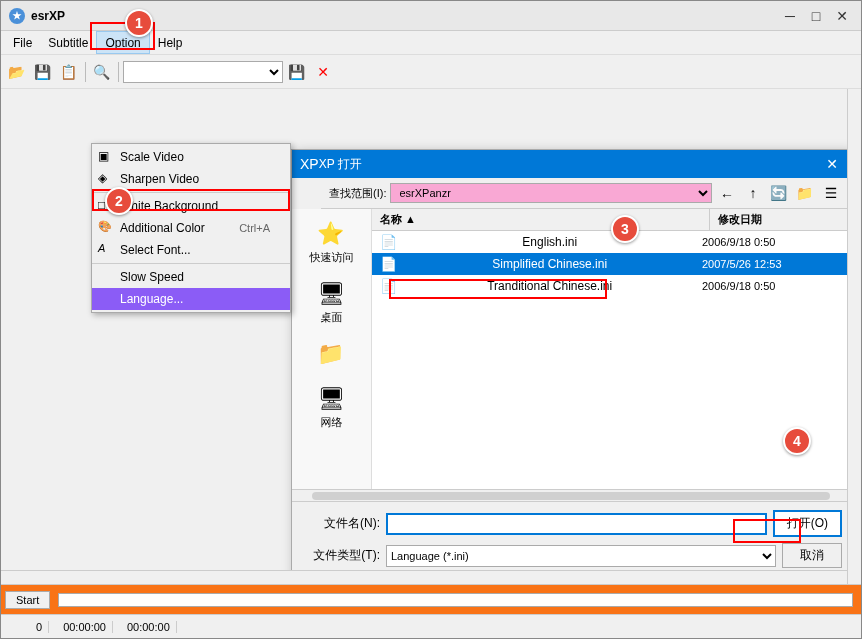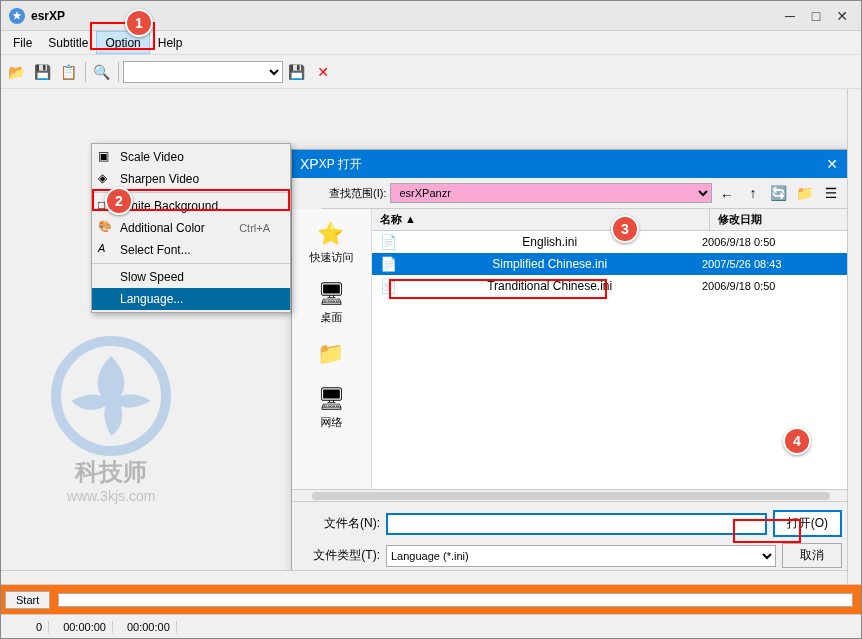--- a/index.html
+++ b/index.html
@@ -194,21 +194,21 @@
     .dropdown-item {
       padding: 4px 20px 4px 28px;
       cursor: pointer;
       font-size: 12px;
       display: flex;
       align-items: center;
       gap: 6px;
       white-space: nowrap;
       position: relative;
     }
-    .dropdown-item.highlighted { background: #0369a1; color: white; }
+    .dropdown-item.highlighted { background: #8b5cf6; color: white; }
     .dropdown-item .item-icon {
       width: 16px;
       height: 16px;
       position: absolute;
       left: 6px;
     }
     .dropdown-item .shortcut {
       margin-left: auto;
       padding-left: 20px;
       color: #666;
@@ -510,30 +510,20 @@
     <div class="toolbar-sep"></div>
     <select class="toolbar-dropdown">
       <option></option>
     </select>
     <button class="toolbar-btn">💾</button>
     <button class="toolbar-btn" style="color:red;">✕</button>
   </div>
 
   <div class="main-content">
 
-    <div class="watermark">
-      <div style="position:relative; width:120px; height:120px; margin: 0 auto;">
-        <svg width="120" height="120" viewBox="0 0 120 120">
-          <circle cx="60" cy="60" r="55" fill="none" stroke="#4a90d9" stroke-width="10"></circle>
-          <path d="M60 20 Q80 40 70 60 Q85 55 100 65 Q80 75 70 70 Q75 90 60 100 Q50 80 55 70 Q35 80 20 65 Q40 55 50 60 Q40 40 60 20Z" fill="#4a90d9"></path>
-        </svg>
-      </div>
-      <div class="watermark-text">科技师</div>
-      <div class="watermark-url">www.3kjs.com</div>
-    </div>
 
     <div class="dropdown-menu">
       <div class="dropdown-item">
         <span class="item-icon">▣</span>
         Scale Video
       </div>
       <div class="dropdown-item">
         <span class="item-icon">◈</span>
         Sharpen Video
       </div>
@@ -609,21 +599,21 @@
             <div class="file-list-header-cell">修改日期</div>
           </div>
           <div class="file-item">
             <span class="file-icon">📄</span>
             <span class="file-item-name">English.ini</span>
             <span class="file-item-date">2006/9/18 0:50</span>
           </div>
           <div class="file-item selected">
             <span class="file-icon">📄</span>
             <span class="file-item-name">Simplified Chinese.ini</span>
-            <span class="file-item-date">2007/5/26 08:43</span>
+            <span class="file-item-date">2007/5/26 12:53</span>
           </div>
           <div class="file-item">
             <span class="file-icon">📄</span>
             <span class="file-item-name">Tranditional Chinese.ini</span>
             <span class="file-item-date">2006/9/18 0:50</span>
           </div>
         </div>
       </div>
 
       <div class="dialog-scrollbar-area">

